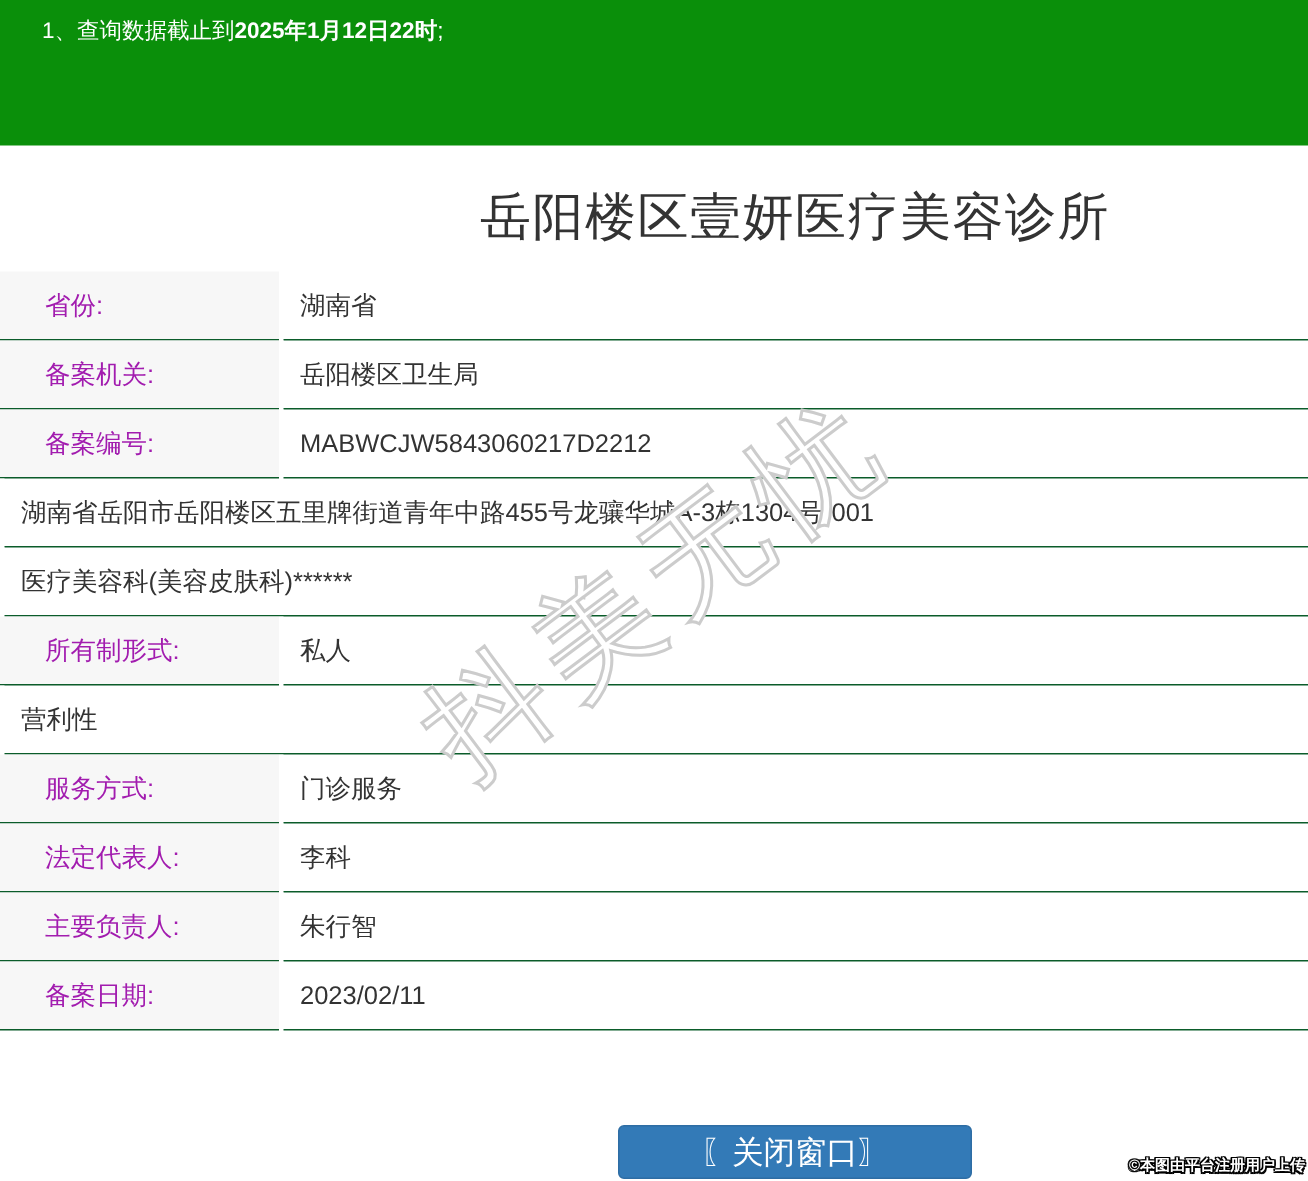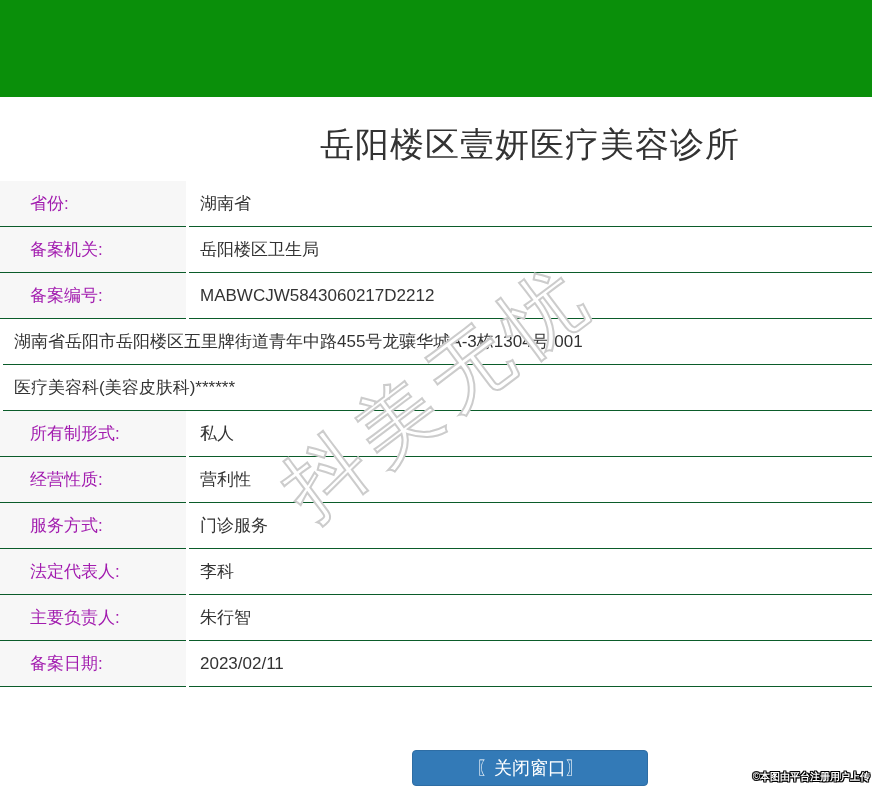--- a/index.html
+++ b/index.html
@@ -85,40 +85,41 @@
     pointer-events:none;
   }
   
   .close-btn {
     position:absolute; top:750px; left:412px;
     width:236px; height:36px;
     background:#337ab7;
     border:1px solid #2e6da4;
     border-radius:4px;
     color:#ffffff;
-    font-size:18px;
+    font-size:21px;
     font-family:"Liberation Sans","DejaVu Sans",sans-serif;
     cursor:pointer;
     z-index:4;
   }
   
   .wm-credit {
     position:absolute; right:2px; bottom:3px;
     font-size:10px;
     font-weight:bold;
     color:#ffffff;
     text-shadow:-1px -1px 0 #000, 1px -1px 0 #000, -1px 1px 0 #000, 1px 1px 0 #000, 0 1px 0 #000, 0 -1px 0 #000, 1px 0 0 #000, -1px 0 0 #000;
     z-index:6;
     white-space:nowrap;
   }
 </style>
 </head>
 <body>
 
 <div class="banner">
+  <div class="line"><span>1、查询数据截止到</span><span class="bold">2025年1月12日22时</span><span>;</span></div>
 </div>
 
 <div class="page-inner">
 
   <h1 class="page-title">岳阳楼区壹妍医疗美容诊所</h1>
 
   <div class="rec-table">
 
     <div class="rec-row">
       <div class="cell-label">省份:</div>
@@ -148,21 +149,20 @@
       <div class="cell-value">医疗美容科(美容皮肤科)******</div>
     </div>
 
     <div class="rec-row">
       <div class="cell-label">所有制形式:</div>
         <div class="col-gap"></div>
       <div class="cell-value">私人</div>
     </div>
 
     <div class="rec-row">
-      <div class="cell-label">经营性质:</div>
         <div class="col-gap"></div>
       <div class="cell-value">营利性</div>
     </div>
 
     <div class="rec-row">
       <div class="cell-label">服务方式:</div>
         <div class="col-gap"></div>
       <div class="cell-value">门诊服务</div>
     </div>
 

